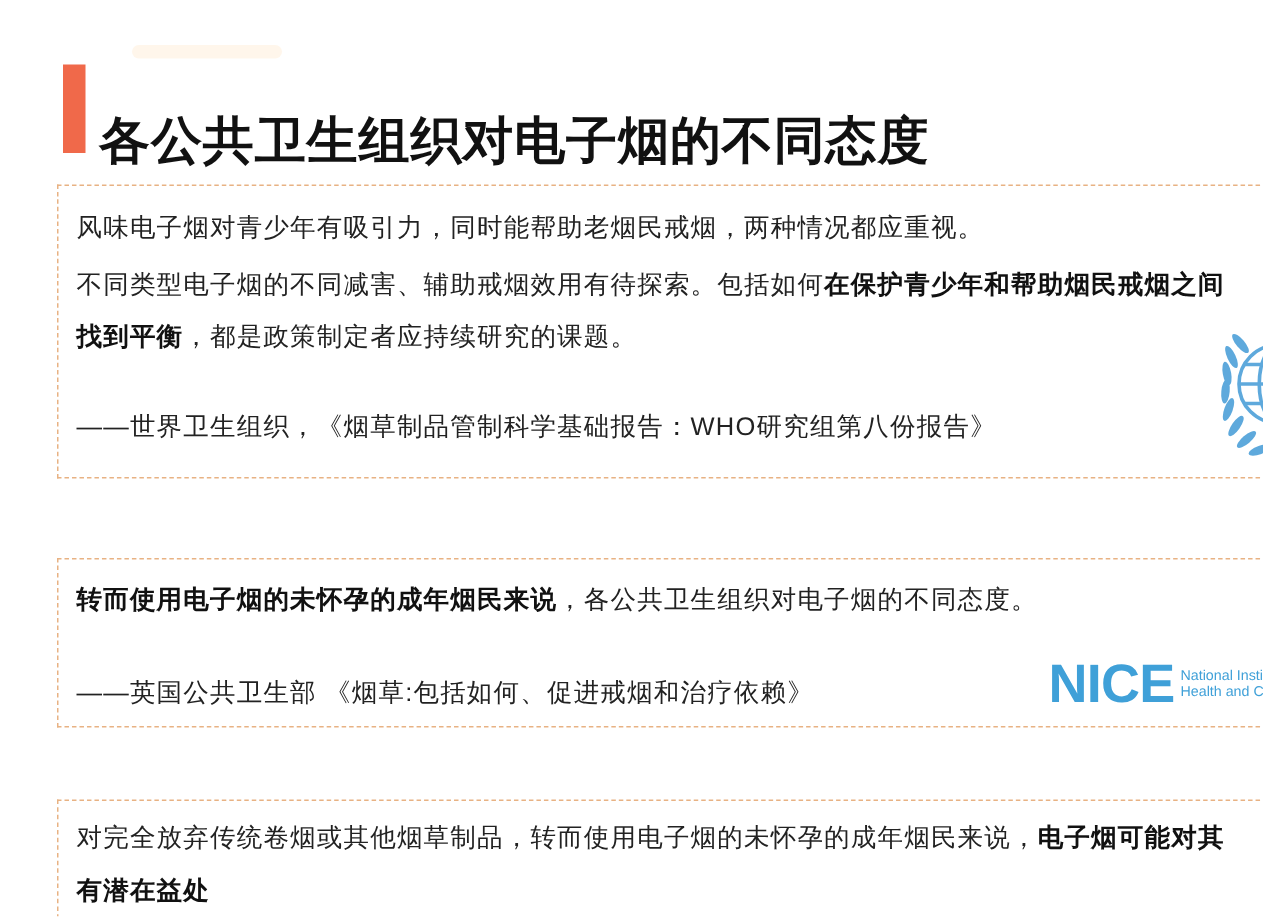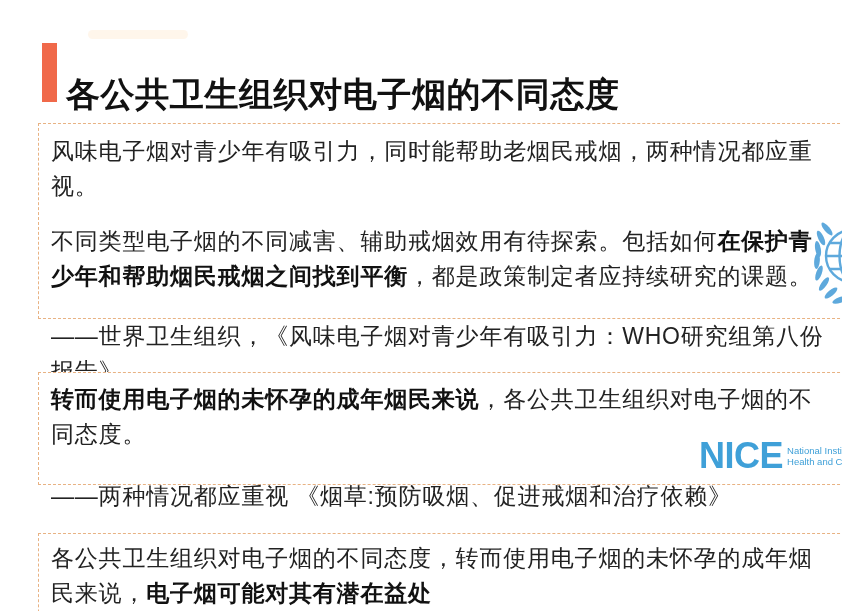--- a/index.html
+++ b/index.html
@@ -36,25 +36,25 @@
     border:1px dashed #E8B283;
     box-sizing:border-box;
     background:#ffffff;
   }
   .qb1{top:123px;height:196px;padding:10px 20px 0 12px;}
   .qb2{top:372px;height:113px;padding:9px 20px 0 12px;}
   .qb3{top:533px;height:110px;padding:7px 20px 0 12px;}
   .quote-box p{
     margin:0;
     width:780px;
-    font-size:23px;line-height:35px;
+    font-size:17px;line-height:35px;
     letter-spacing:0.8px;
     color:#222222;
   }
-  .qb1 .p2{margin-top:20px;}
+  .qb1 .p2{margin-top:3px;}
   .qb1 .attr{margin-top:25px;}
   .qb2 .attr{margin-top:27px;}
   .quote-box b{font-weight:700;color:#111111;}
   
   .who-emblem{
     position:absolute;left:800px;top:212px;
     width:100px;height:100px;
   }
   
   .nice-logo{
@@ -78,21 +78,21 @@
 <div id="page">
 
   <div class="faint-artifact"></div>
 
   <div class="title-bar"></div>
   <h1 class="page-title">各公共卫生组织对电子烟的不同态度</h1>
 
   <div class="quote-box qb1">
     <p class="p1">风味电子烟对青少年有吸引力，同时能帮助老烟民戒烟，两种情况都应重视。</p>
     <p class="p2"><span>不同类型电子烟的不同减害、辅助戒烟效用有待探索。包括如何</span><b>在保护青少年和帮助烟民戒烟之间找到平衡</b><span>，都是政策制定者应持续研究的课题。</span></p>
-    <p class="attr">——世界卫生组织，《风味电子烟对青少年有吸引力：WHO研究组第八份报告》</p>
+    <p class="attr">——世界卫生组织，《烟草制品管制科学基础报告：WHO研究组第八份报告》</p>
   </div>
 
   <svg class="who-emblem" viewBox="0 0 100 100" xmlns="http://www.w3.org/2000/svg">
     <g fill="none" stroke="#5EA9DC" stroke-width="2.4">
       <circle cx="52" cy="44" r="26"></circle>
       <ellipse cx="52" cy="44" rx="12.5" ry="26"></ellipse>
       <line x1="26" y1="44" x2="78" y2="44"></line>
       <line x1="30" y1="31" x2="74" y2="31"></line>
       <line x1="30" y1="57" x2="74" y2="57"></line>
       <line x1="52" y1="18" x2="52" y2="70"></line>
@@ -114,27 +114,27 @@
       <ellipse rx="8" ry="2.8" transform="translate(86 37) rotate(100)"></ellipse>
       <ellipse rx="8" ry="2.8" transform="translate(83 26) rotate(115)"></ellipse>
       <ellipse rx="8" ry="2.8" transform="translate(77 17) rotate(130)"></ellipse>
       <ellipse rx="6" ry="2.5" transform="translate(48 92) rotate(-8)"></ellipse>
       <ellipse rx="6" ry="2.5" transform="translate(56 92) rotate(8)"></ellipse>
     </g>
   </svg>
 
   <div class="quote-box qb2">
     <p class="p1"><b>转而使用电子烟的未怀孕的成年烟民来说</b><span>，各公共卫生组织对电子烟的不同态度。</span></p>
-    <p class="attr">——两种情况都应重视 《烟草:预防吸烟、促进戒烟和治疗依赖》</p>
+    <p class="attr">——英国公共卫生部 《烟草:包括如何、促进戒烟和治疗依赖》</p>
     <div class="nice-logo">
       <span class="nice-word">NICE</span>
       <span class="nice-tagline">
         <div>National Institute for</div>
         <div>Health and Care Excellence</div>
       </span>
     </div>
   </div>
 
   <div class="quote-box qb3">
-    <p class="p1"><span>各公共卫生组织对电子烟的不同态度，转而使用电子烟的未怀孕的成年烟民来说，</span><b>电子烟可能对其有潜在益处</b></p>
+    <p class="p1"><span>对完全放弃传统卷烟或其他烟草制品，转而使用电子烟的未怀孕的成年烟民来说，</span><b>电子烟可能对其有潜在益处</b></p>
   </div>
 
 </div>
 
 </body></html>

